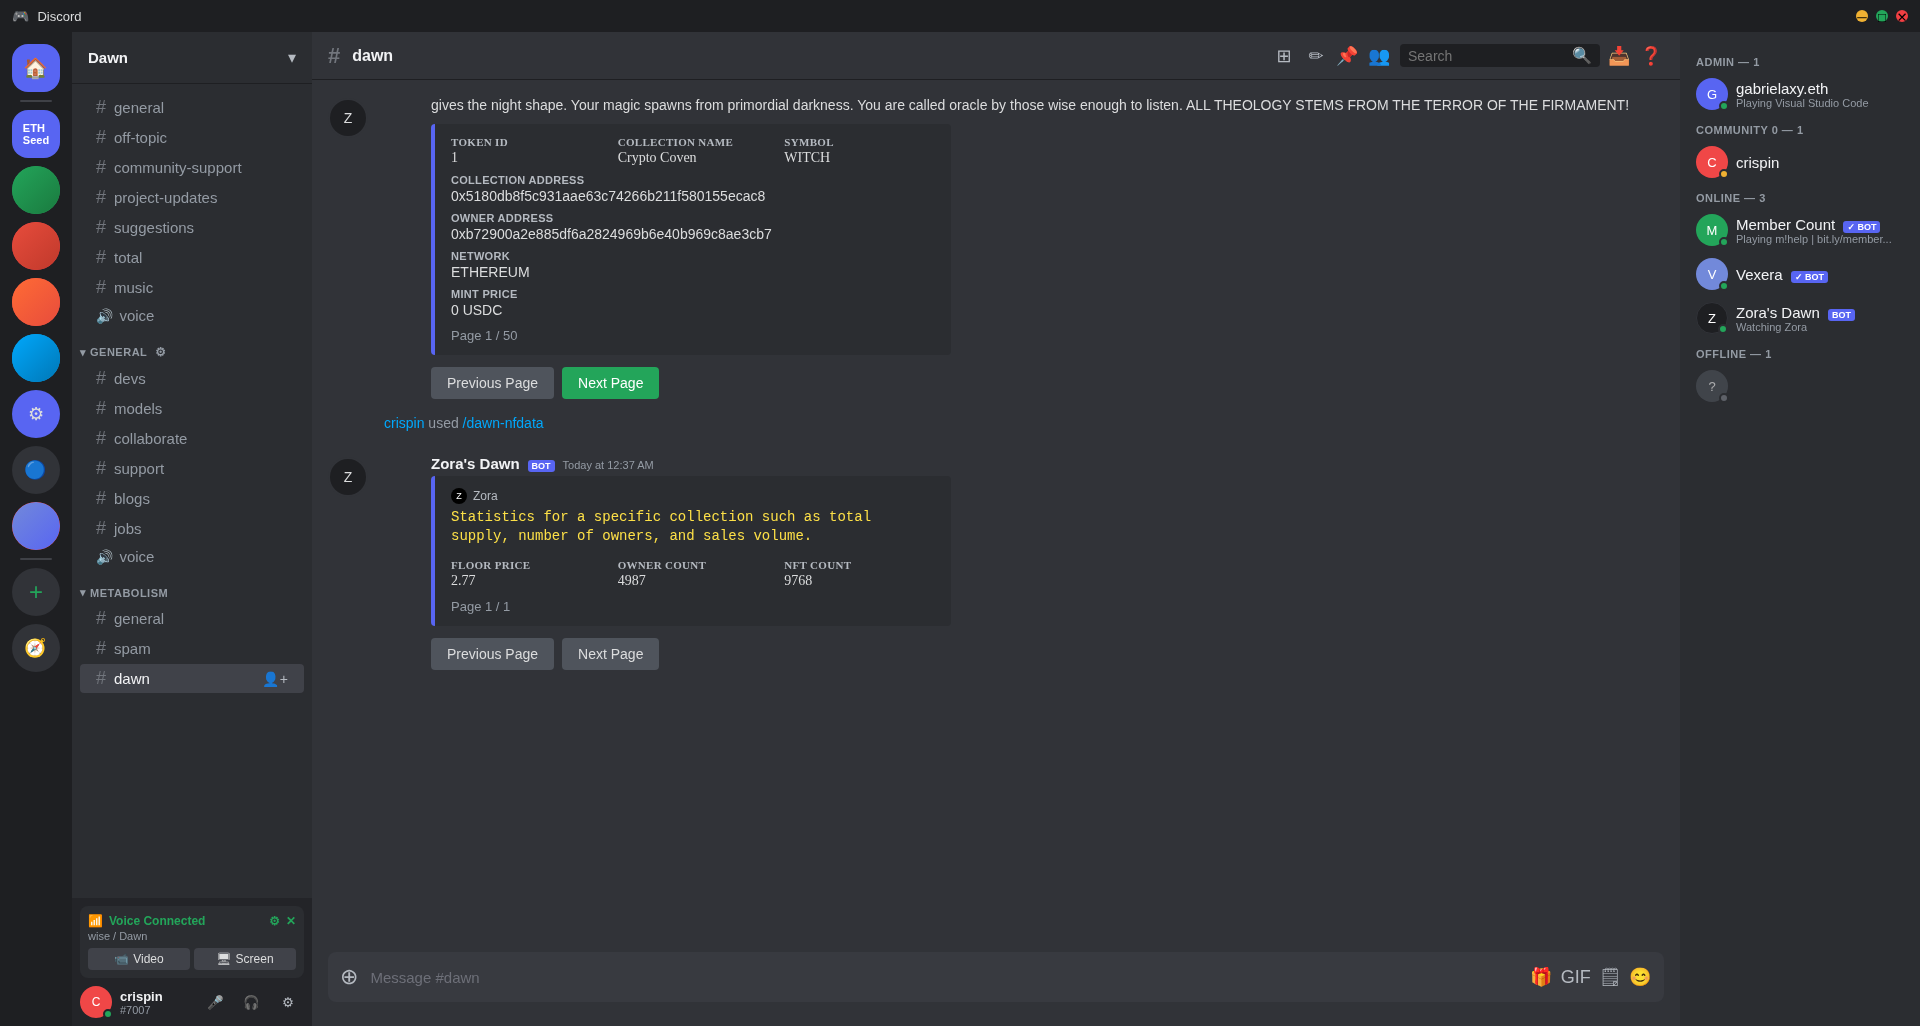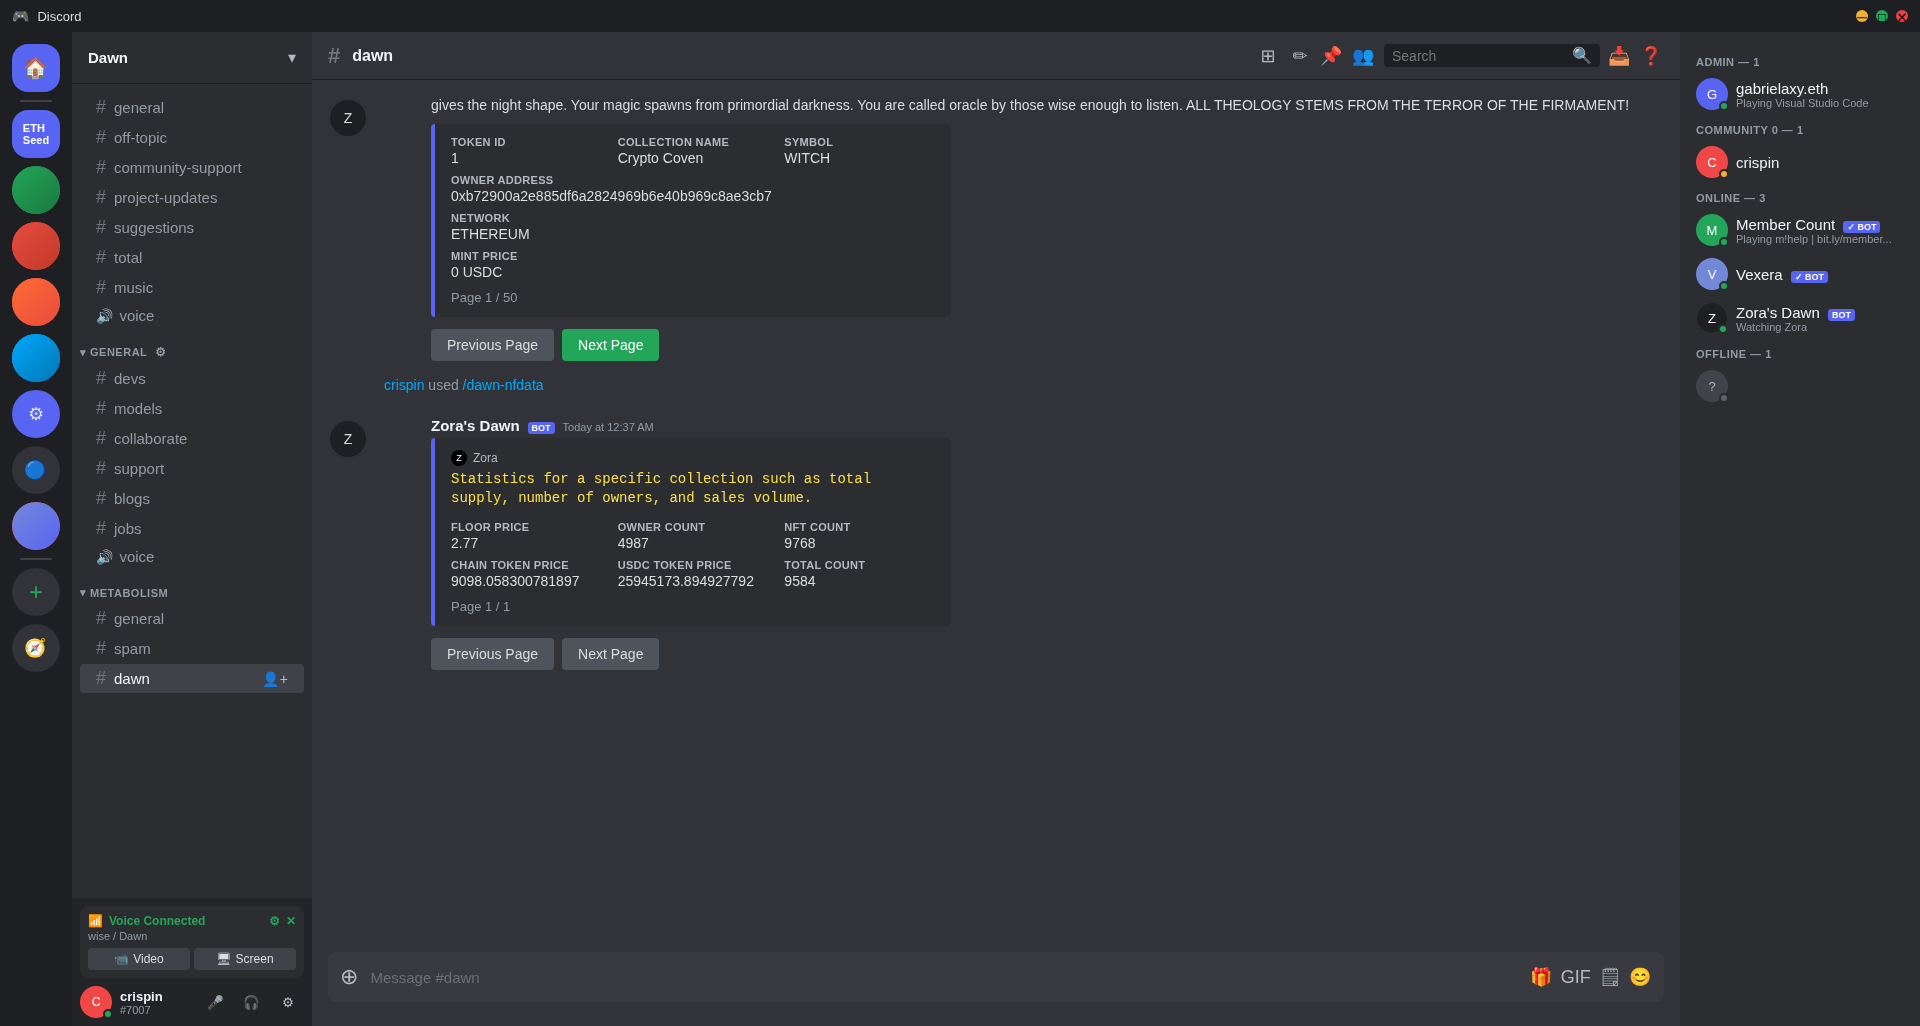--- a/index.html
+++ b/index.html
@@ -114,21 +114,21 @@
     
     .channel-header {
       height: 48px; background: #313338; border-bottom: 1px solid #1e1f22;
       display: flex; align-items: center; padding: 0 16px; gap: 12px; flex-shrink: 0;
     }
     .channel-header-name { font-weight: 600; font-size: 16px; color: #f2f3f5; }
     .header-actions { margin-left: auto; display: flex; gap: 8px; align-items: center; }
     .header-icon-btn { width: 24px; height: 24px; color: #b5bac1; cursor: pointer; display: flex; align-items: center; justify-content: center; font-size: 18px; }
     .search-bar {
       background: #1e1f22; border-radius: 4px; padding: 2px 8px;
-      display: flex; align-items: center; gap: 8px; width: 216px;
+      display: flex; align-items: center; gap: 8px; width: 200px;
     }
     .search-input { background: transparent; border: none; color: #dcddde; font-size: 14px; outline: none; width: 100%; }
 
     
     .messages-area { flex: 1; overflow-y: auto; padding: 16px; display: flex; flex-direction: column; gap: 16px; }
 
     
     .message-group { display: flex; gap: 16px; }
     .message-avatar { width: 40px; height: 40px; border-radius: 50%; flex-shrink: 0; background: #5865f2; display: flex; align-items: center; justify-content: center; font-size: 16px; margin-top: 2px; }
     .message-content { flex: 1; padding-left: 47px; }
@@ -140,21 +140,21 @@
     .command-text { color: #00a8fc; cursor: pointer; }
 
     .embed {
       background: #2b2d31; border-left: 4px solid #1e1f22;
       border-radius: 4px; padding: 12px 16px; max-width: 520px;
     }
     .embed-provider { font-size: 12px; color: #b5bac1; margin-bottom: 4px; display: flex; align-items: center; gap: 6px; }
     .embed-title { font-size: 16px; font-weight: 700; color: #f2f3f5; margin-bottom: 8px; }
     .embed-description { font-size: 14px; color: #fde047; margin-bottom: 12px; line-height: 1.4; font-family: Liberation Mono, monospace; }
     .embed-fields { display: flex; flex-direction: column; gap: 8px; }
-    .embed-fields-row { display: flex; gap: 16px; }
+    .embed-fields-row { display: flex; gap: 16px; font-family: Liberation Serif, serif; }
     .embed-field { flex: 1; }
     .embed-field-name { font-size: 11px; font-weight: 700; color: #b5bac1; text-transform: uppercase; margin-bottom: 2px; letter-spacing: 0.3px; }
     .embed-field-value { font-size: 14px; color: #dcddde; word-break: break-all; }
     .embed-field-value.link { color: #00a8fc; cursor: pointer; }
     .embed-page { font-size: 13px; color: #949ba4; margin-top: 10px; }
     .embed-buttons { display: flex; gap: 8px; margin-top: 12px; }
     .btn-prev { background: #4f545c; color: #dcddde; border: none; border-radius: 4px; padding: 8px 16px; cursor: pointer; font-size: 14px; font-weight: 500; }
     .btn-next { background: #23a55a; color: white; border: none; border-radius: 4px; padding: 8px 16px; cursor: pointer; font-size: 14px; font-weight: 500; }
     .btn-prev-gray { background: #4f545c; color: #dcddde; border: none; border-radius: 4px; padding: 8px 16px; cursor: pointer; font-size: 14px; font-weight: 500; }
     .btn-next-gray { background: #4f545c; color: #dcddde; border: none; border-radius: 4px; padding: 8px 16px; cursor: pointer; font-size: 14px; font-weight: 500; }
@@ -411,20 +411,24 @@
                   <div class="embed-field-value">1</div>
                 </div>
                 <div class="embed-field">
                   <div class="embed-field-name">COLLECTION NAME</div>
                   <div class="embed-field-value">Crypto Coven</div>
                 </div>
                 <div class="embed-field">
                   <div class="embed-field-name">SYMBOL</div>
                   <div class="embed-field-value">WITCH</div>
                 </div>
+              </div>
+              <div class="embed-field">
+                <div class="embed-field-name">COLLECTION ADDRESS</div>
+                <div class="embed-field-value">0x5180db8f5c931aae63c74266b211f580155ecac8</div>
               </div>
               <div class="embed-field">
                 <div class="embed-field-name">OWNER ADDRESS</div>
                 <div class="embed-field-value">0xb72900a2e885df6a2824969b6e40b969c8ae3cb7</div>
               </div>
               <div class="embed-field">
                 <div class="embed-field-name">NETWORK</div>
                 <div class="embed-field-value">ETHEREUM</div>
               </div>
               <div class="embed-field">
@@ -471,34 +475,20 @@
                 </div>
                 <div class="embed-field">
                   <div class="embed-field-name">OWNER COUNT</div>
                   <div class="embed-field-value">4987</div>
                 </div>
                 <div class="embed-field">
                   <div class="embed-field-name">NFT COUNT</div>
                   <div class="embed-field-value">9768</div>
                 </div>
               </div>
-              <div class="embed-fields-row">
-                <div class="embed-field">
-                  <div class="embed-field-name">CHAIN TOKEN PRICE</div>
-                  <div class="embed-field-value">9098.058300781897</div>
-                </div>
-                <div class="embed-field">
-                  <div class="embed-field-name">USDC TOKEN PRICE</div>
-                  <div class="embed-field-value">25945173.894927792</div>
-                </div>
-                <div class="embed-field">
-                  <div class="embed-field-name">TOTAL COUNT</div>
-                  <div class="embed-field-value">9584</div>
-                </div>
-              </div>
             </div>
             <div class="embed-page">Page 1 / 1</div>
           </div>
           <div class="embed-buttons">
             <button class="btn-prev-gray">Previous Page</button>
             <button class="btn-next-gray">Next Page</button>
           </div>
         </div>
       </div>
 

